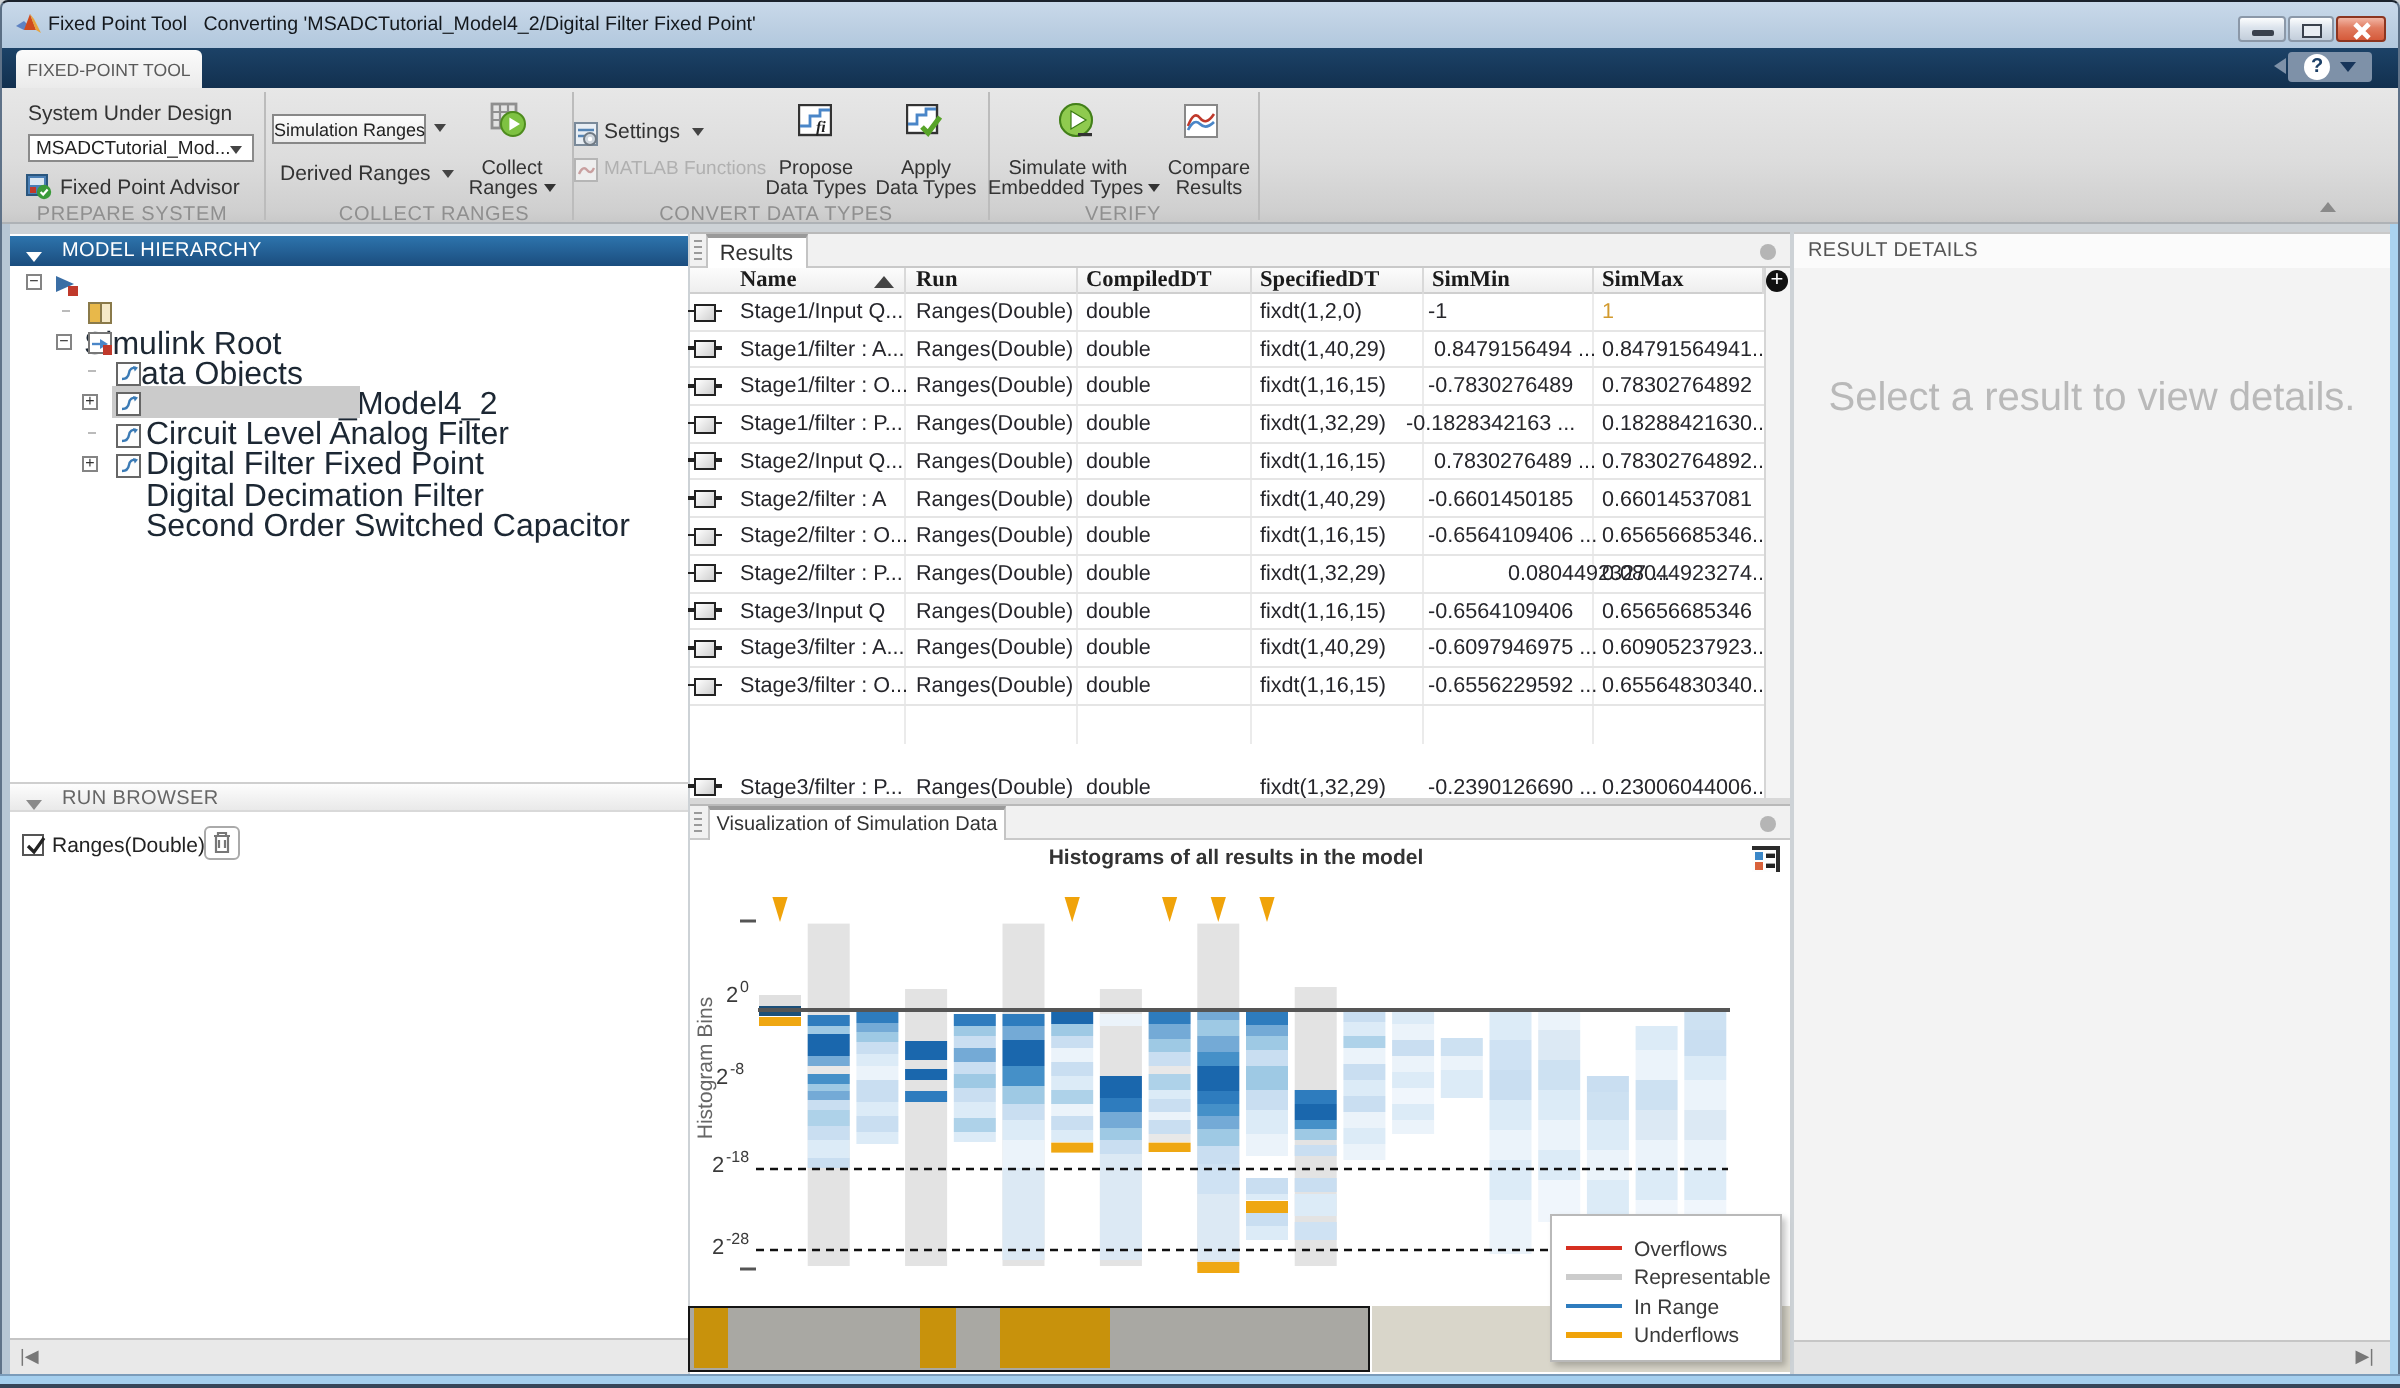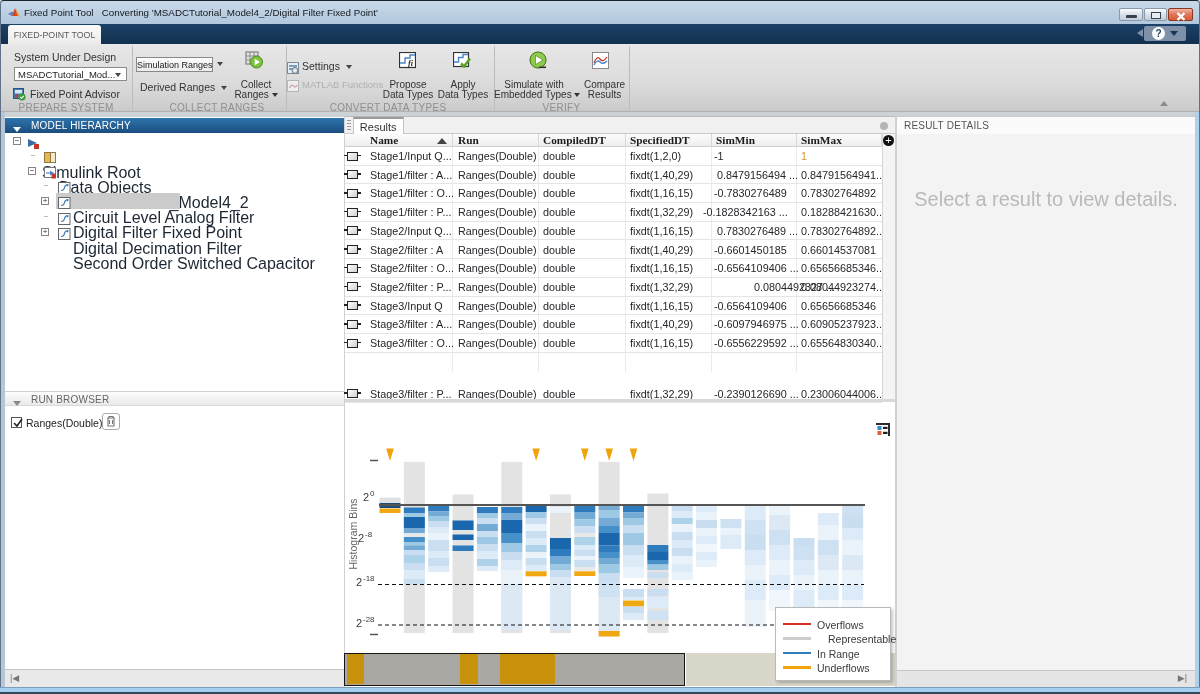--- a/index.html
+++ b/index.html
@@ -390,21 +390,27 @@
           <span class="td" style="left:113px;">Ranges(Double)</span>
           <span class="td" style="left:198px;">double</span>
           <span class="td" style="left:285px;">fixdt(1,32,29)</span>
           <span class="td" style="left:369px;">-0.2390126690 ...</span>
           <span class="td" style="left:456px;">0.23006044006...</span>
         </div>
       </div>
     <div class="abs" style="left:537px;top:18px;width:13px;height:265px;background:#f4f4f4;border-left:1px solid #d5d5d5;"></div>
     <div class="abs" style="left:538px;top:19px;width:11px;height:11px;border-radius:50%;background:#111;color:#fff;font-size:11px;line-height:10px;text-align:center;">+</div>
     <div class="abs" style="left:0;top:283px;width:550px;height:3px;background:#d8d8d8;"></div>
+    <div class="tabrow" style="top:286px;">
+      <div class="grip"></div>
+      <div class="tab" style="left:9px;width:149px;font-size:10px;">Visualization of Simulation Data</div>
+      <div style="position:absolute;right:7px;top:5px;width:8px;height:8px;border-radius:50%;background:#b5b5b5;"></div>
+    </div>
     <div id="vizarea" class="abs" style="left:0;top:304px;width:550px;height:267px;background:#fff;">
+        <div style="position:absolute;left:133px;top:3px;width:280px;text-align:center;font-size:10.5px;font-weight:bold;color:#333;">Histograms of all results in the model</div>
         <svg style="position:absolute;left:531px;top:3px;" width="14" height="13">
           <rect x="0" y="0" width="14" height="13" fill="#fdfdfd"></rect>
           <path d="M0 1 H13 V13" stroke="#2b2b2b" stroke-width="2" fill="none"></path>
           <rect x="1.5" y="3" width="4" height="4" fill="#3a87c8"></rect>
           <rect x="7" y="3.8" width="4.5" height="2.2" fill="#222"></rect>
           <rect x="1.5" y="8" width="4" height="4" fill="#d9623b"></rect>
           <rect x="7" y="8.8" width="4.5" height="2.2" fill="#222"></rect>
         </svg>
         <div style="position:absolute;left:-30px;top:108px;width:76px;height:12px;font-size:10.5px;color:#666;transform:rotate(-90deg);text-align:center;white-space:nowrap;">Histogram Bins</div>
         <svg id="chart" style="position:absolute;left:0;top:0;" width="550" height="267">
@@ -603,21 +609,21 @@
         </svg>
         <div style="position:absolute;left:-1px;top:232.5px;width:341px;height:33px;background:#a9a8a3;border:1.6px solid #151515;"></div>
         <div style="position:absolute;left:1.5px;top:234.4px;width:17px;height:29.5px;background:#c8920c;"></div>
         <div style="position:absolute;left:114.5px;top:234.4px;width:18px;height:29.5px;background:#c8920c;"></div>
         <div style="position:absolute;left:154.5px;top:234.4px;width:55px;height:29.5px;background:#c8920c;"></div>
         <div style="position:absolute;left:340.5px;top:233px;width:209.5px;height:32.5px;background:#d9d6ca;"></div>
         <div style="position:absolute;left:430px;top:187px;width:116px;height:73.5px;background:#fff;border:1px solid #b9b9b9;box-shadow:2px 2px 3px rgba(0,0,0,.22);">
           <div style="position:absolute;left:7px;top:14.5px;width:28px;height:2.5px;background:#d62f21;"></div>
           <div style="position:absolute;left:41px;top:10.5px;font-size:10.5px;color:#3a3a3a;">Overflows</div>
           <div style="position:absolute;left:7px;top:29px;width:28px;height:2.5px;background:#cccccc;"></div>
-          <div style="position:absolute;left:41px;top:25px;font-size:10.5px;color:#3a3a3a;margin-left:11px;">Representable</div>
+          <div style="position:absolute;left:41px;top:25px;font-size:10.5px;color:#3a3a3a;">Representable</div>
           <div style="position:absolute;left:7px;top:43.5px;width:28px;height:2.5px;background:#2e7cbe;"></div>
           <div style="position:absolute;left:41px;top:39.5px;font-size:10.5px;color:#3a3a3a;">In Range</div>
           <div style="position:absolute;left:7px;top:58px;width:28px;height:2.5px;background:#f0a30a;"></div>
           <div style="position:absolute;left:41px;top:54px;font-size:10.5px;color:#3a3a3a;">Underflows</div>
         </div>
       </div>
   </div>
 
   <div id="rightpanel" class="abs">
     <div class="abs" style="left:0;top:0;width:298px;height:17.5px;background:#fbfbfb;border-top:1px solid #c9c9c9;">

